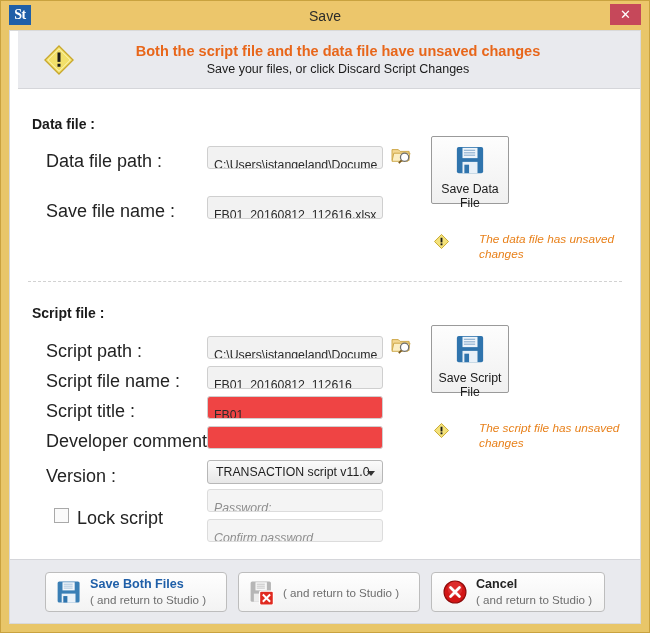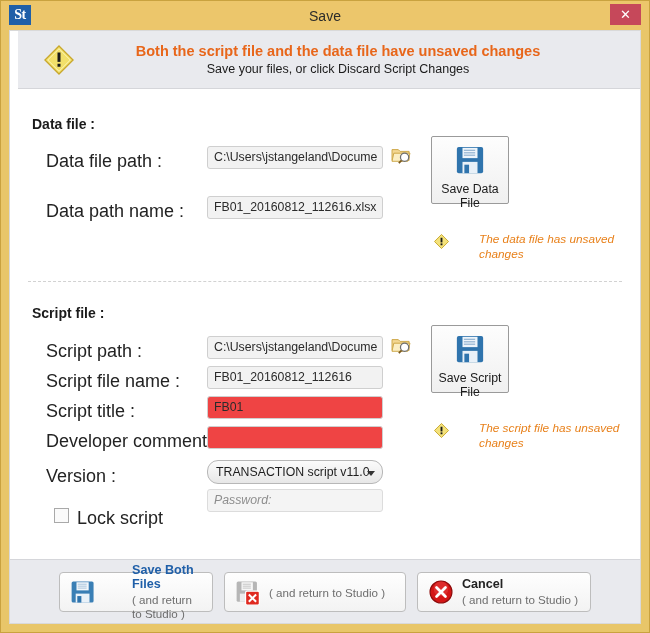--- a/index.html
+++ b/index.html
@@ -133,41 +133,41 @@
   .field {
     position: absolute;
     box-sizing: border-box;
     height: 23px;
     background: #f2f2f2;
     border: 1px solid #cfcfcf;
     border-radius: 3px;
     font-family: "Liberation Sans", sans-serif;
     font-size: 12.3px;
     color: #2b2b2b;
-    padding: 0 6px;
+    padding: 8px 6px;
     line-height: 21px;
     overflow: hidden;
     white-space: nowrap;
   }
   .field.white {
     background: #ef4444;
   }
   .field.disabled {
     background: #f4f4f4;
     border-color: #dcdcdc;
     color: #8e8e8e;
     font-style: italic;
   }
   .combo {
     position: absolute;
     box-sizing: border-box;
     height: 24px;
     background: linear-gradient(#fbfbfb, #e7e7e7);
     border: 1px solid #b7b7b7;
-    border-radius: 11px;
+    border-radius: 3px;
     font-size: 12.3px;
     color: #1e1e1e;
     padding: 0 22px 0 8px;
     line-height: 22px;
     white-space: nowrap;
     cursor: pointer;
   }
   .combo .caret {
     position: absolute;
     right: 7px;
@@ -293,21 +293,21 @@
 
       <div class="row-label" style="left:36px; top:62px;">Data file path :</div>
       <div class="field" style="left:197px; top:57px; width:176px;">C:\Users\jstangeland\Docume</div>
       <svg class="browse-icon" style="left:381px; top:57px;" viewBox="0 0 22 20">
         <path d="M1 4 L8 4 L10 6 L20 6 L20 16 L1 16 Z" fill="#f3d793" stroke="#c9a13e" stroke-width="1"></path>
         <path d="M3 8 L21 8 L18.5 17 L1 17 Z" fill="#fbeec4" stroke="#c9a13e" stroke-width="1"></path>
         <circle cx="15" cy="12.5" r="4.6" fill="#ffffff" stroke="#6d6d6d" stroke-width="1.4"></circle>
         <line x1="11.6" y1="16" x2="8.6" y2="19" stroke="#7a5a1e" stroke-width="2"></line>
       </svg>
 
-      <div class="row-label" style="left:36px; top:112px;">Data path name :</div>
+      <div class="row-label" style="left:36px; top:112px;">Save file name :</div>
       <div class="field" style="left:197px; top:107px; width:176px;">FB01_20160812_112616.xlsx</div>
 
       <div class="bigbtn" style="left:421px; top:47px;">
         <svg width="30" height="30" viewBox="0 0 32 32">
           <rect x="2" y="2" width="28" height="28" rx="2" fill="#2f74ad"></rect>
           <rect x="8" y="3" width="16" height="11" fill="#eef5fb"></rect>
           <rect x="9.5" y="5" width="12" height="1.4" fill="#9ab8d4"></rect>
           <rect x="9.5" y="7.6" width="12" height="1.4" fill="#9ab8d4"></rect>
           <rect x="9.5" y="10.2" width="12" height="1.4" fill="#9ab8d4"></rect>
           <rect x="8" y="18" width="16" height="12" fill="#e9f1f8"></rect>
@@ -352,20 +352,21 @@
       <div class="combo" style="left:197px; top:371px; width:176px;">
         <span>TRANSACTION script v11.0</span>
         <span class="caret"></span>
       </div>
 
       <div class="field disabled" style="left:197px; top:400px; width:176px;">Password:</div>
 
       <div class="checkbox" style="left:44px; top:419px;"></div>
       <div class="row-label" style="left:67px; top:419px;">Lock script</div>
 
+      <div class="field disabled" style="left:197px; top:430px; width:176px;">Confirm password</div>
 
       <div class="bigbtn" style="left:421px; top:236px;">
         <svg width="30" height="30" viewBox="0 0 32 32">
           <rect x="2" y="2" width="28" height="28" rx="2" fill="#2f74ad"></rect>
           <rect x="8" y="3" width="16" height="11" fill="#eef5fb"></rect>
           <rect x="9.5" y="5" width="12" height="1.4" fill="#9ab8d4"></rect>
           <rect x="9.5" y="7.6" width="12" height="1.4" fill="#9ab8d4"></rect>
           <rect x="9.5" y="10.2" width="12" height="1.4" fill="#9ab8d4"></rect>
           <rect x="8" y="18" width="16" height="12" fill="#e9f1f8"></rect>
           <rect x="10" y="21" width="5" height="9" fill="#2f74ad"></rect>
@@ -380,21 +381,21 @@
         <polygon points="16,1 31,16 16,31 1,16" fill="#f4e27a" stroke="#c8a72c" stroke-width="2"></polygon>
         <rect x="14" y="8" width="4" height="10" fill="#1a1a1a"></rect>
         <rect x="14" y="20" width="4" height="4" fill="#1a1a1a"></rect>
       </svg>
       <div class="note" style="left:469px; top:332px;">The script file has unsaved changes</div>
 
     </div>
 
     <div class="footer">
 
-      <div class="footbtn" style="width:154px;gap:28px;">
+      <div class="footbtn" style="width:182px;">
         <svg class="ficon" viewBox="0 0 32 32">
           <rect x="2" y="3" width="27" height="26" rx="2" fill="#3a7fb5"></rect>
           <rect x="8" y="4" width="15" height="10" fill="#f2f7fb"></rect>
           <rect x="9.5" y="5.8" width="11" height="1.2" fill="#a9c4dc"></rect>
           <rect x="9.5" y="8.2" width="11" height="1.2" fill="#a9c4dc"></rect>
           <rect x="9.5" y="10.6" width="11" height="1.2" fill="#a9c4dc"></rect>
           <rect x="7" y="18" width="17" height="11" fill="#eaf2f9"></rect>
           <rect x="9" y="21" width="5" height="8" fill="#2f74ad"></rect>
         </svg>
         <div class="ftxt">

